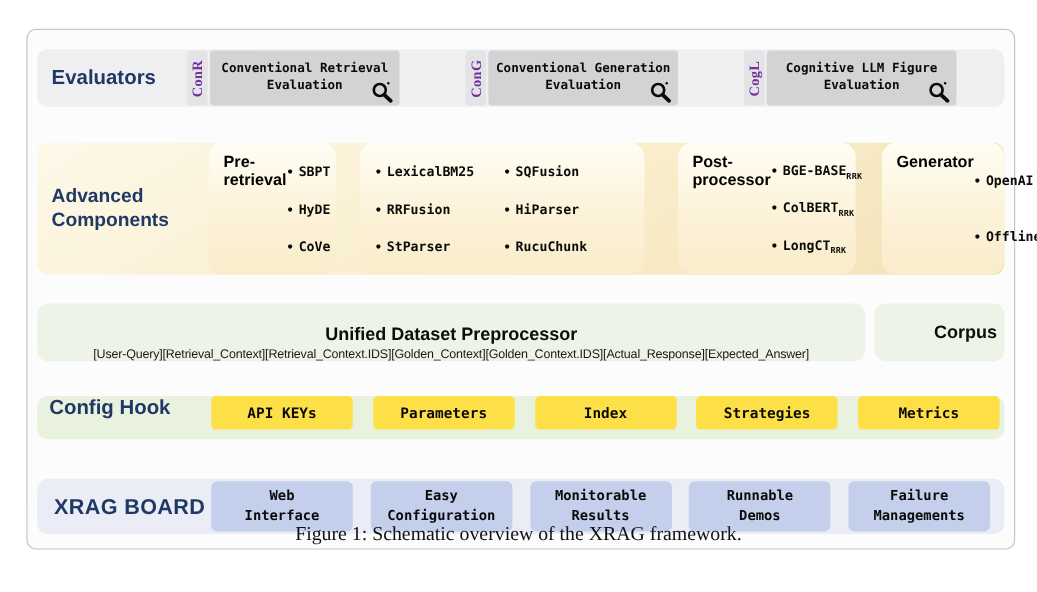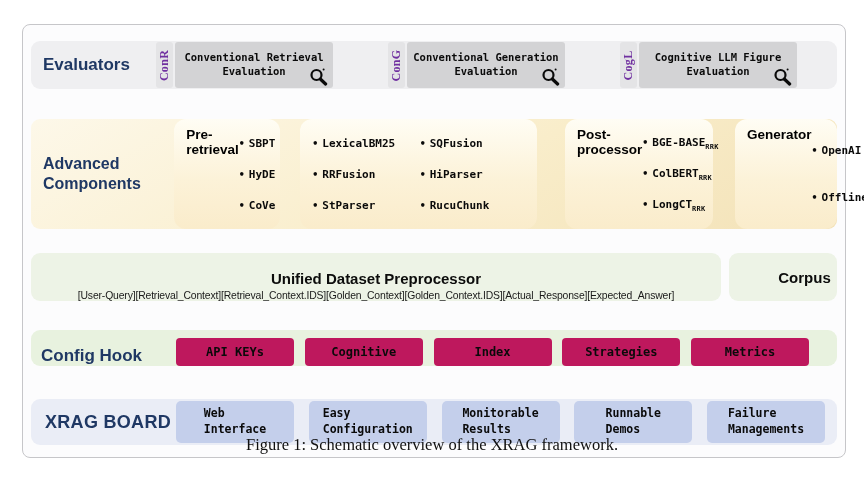--- a/index.html
+++ b/index.html
@@ -56,33 +56,33 @@
   .mid { margin-top:6px; height:50px; display:flex; gap:8px; border-radius:0; }
   .preproc { width:690px; background:#edf3e6; border-radius:9px; text-align:center; padding-top:17px; }
   .preproc-title { font-size:15px; font-weight:bold; color:#0c0c0c; }
   .preproc-tags { font-size:10.4px; font-weight:normal; color:#1a1a1a; margin-top:3px;
     letter-spacing:-0.15px; white-space:nowrap; }
   .corpus { flex:1; background:#edf3e6; border-radius:9px; display:flex; align-items:center;
     justify-content:center; font-size:15px; font-weight:bold; color:#0c0c0c;padding-left:43px; }
 
   
   .config { margin-top:11px; height:44px; background:#e8f2df; display:flex;
-    align-items:flex-end; padding:0 28px 0 10px; }
+    align-items:flex-start; padding:0 4px 0 10px; }
   .config .row-label { width:135px; font-size:17px; }
   .chips { flex:1; display:flex; justify-content:space-between; }
-  .chip-green { width:118px; height:28px; background:#be185d; border-radius:4px;
+  .chip-green { width:118px; height:28px; background:#fde047; border-radius:4px;
     display:flex; align-items:center; justify-content:center;
     font-family:"DejaVu Sans Mono", monospace; font-weight:bold; font-size:12px; color:#0a0a0a; }
 
   
   .board { margin-top:15px; height:57px; background:#eaedf6; display:flex;
     align-items:center; padding:0 12px 0 14px; }
   .board .row-label { width:131px; font-size:18px; letter-spacing:.3px; }
   .chip-blue { width:118px; height:42px; background:#c4cfeb; border-radius:5px;
-    display:flex; align-items:center; justify-content:center; 
+    display:flex; align-items:center; justify-content:center; text-align:center;
     font-family:"DejaVu Sans Mono", monospace; font-weight:bold; font-size:11.5px;
     line-height:1.35; color:#0a0a0a; white-space:pre-line; }
 
   
   .caption { position:absolute; left:0; right:0; top:435px; text-align:center;
     font-family:"Liberation Serif", serif; font-size:16.5px; color:#101010; }
 </style>
 </head>
 <body>
 
@@ -192,21 +192,21 @@
         <div class="preproc-title">Unified Dataset Preprocessor</div>
         <div class="preproc-tags">[User-Query][Retrieval_Context][Retrieval_Context.IDS][Golden_Context][Golden_Context.IDS][Actual_Response][Expected_Answer]</div>
       </div>
       <div class="corpus">Corpus</div>
     </div>
 
     <div class="row config">
       <div class="row-label">Config Hook</div>
       <div class="chips">
         <div class="chip-green">API KEYs</div>
-        <div class="chip-green">Cognitive</div>
+        <div class="chip-green">Parameters</div>
         <div class="chip-green">Index</div>
         <div class="chip-green">Strategies</div>
         <div class="chip-green">Metrics</div>
       </div>
     </div>
 
     <div class="row board">
       <div class="row-label">XRAG BOARD</div>
       <div class="chips">
         <div class="chip-blue">Web

